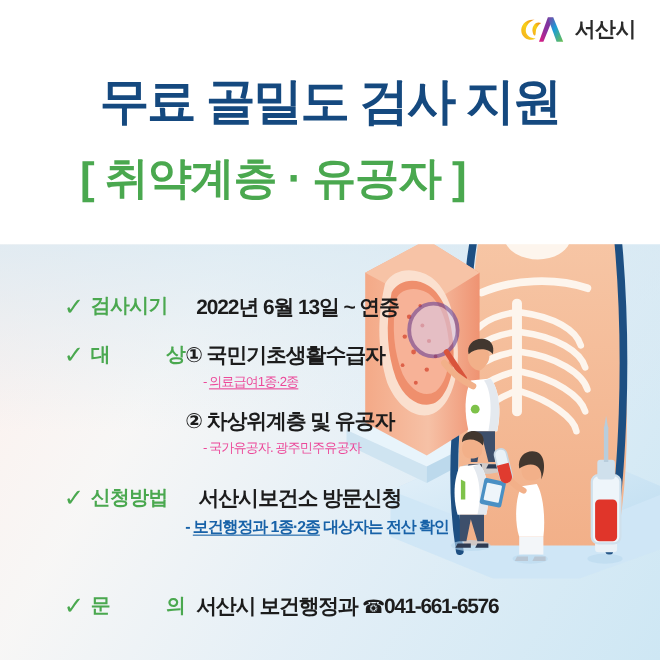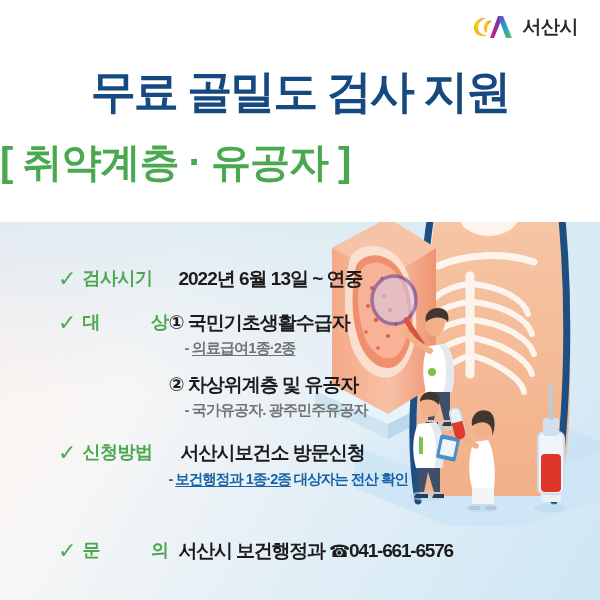--- a/index.html
+++ b/index.html
@@ -15,21 +15,21 @@
   .logo{position:absolute;right:22px;top:14px;display:flex;align-items:center;gap:7px;}
   .logo-mark{width:44px;height:26px;}
   .logo-text{font-size:19px;font-weight:700;color:#2b2b2b;letter-spacing:-0.5px;}
 
   .title-main{
     position:absolute;left:0;top:68px;width:600px;text-align:center;
     font-size:45px;font-weight:700;color:#15497f;letter-spacing:-2px;
     line-height:1.08;white-space:nowrap;
   }
   .title-sub{
-    position:absolute;left:0;top:140px;width:496px;text-align:left;
+    position:absolute;left:0;top:140px;width:496px;text-align:center;
     font-size:40px;font-weight:700;color:#4aa84f;letter-spacing:-1px;
     line-height:1.1;white-space:nowrap;
   }
 
   
   .body-bg{
     position:absolute;left:0;top:222px;width:600px;height:378px;
     background:
       linear-gradient(120deg,
         rgba(253,240,236,0.95) 0%,
@@ -56,21 +56,21 @@
   .label{
     color:#4aa84f;font-size:18px;font-weight:700;letter-spacing:-0.5px;
     width:86px;flex:none;
   }
   .label.spread{display:flex;justify-content:space-between;}
   .value-wrap{display:flex;flex-direction:column;}
   .v-main{font-size:19px;font-weight:700;color:#1c1c1c;letter-spacing:-1px;white-space:nowrap;}
   .v-main.tight{letter-spacing:-1.2px;}
   .v-item{font-size:19px;font-weight:700;color:#1c1c1c;letter-spacing:-1px;white-space:nowrap;margin-top:14px;}
   .v-sub{
-    font-size:15px;font-weight:700;color:#737373;letter-spacing:-0.9px;
+    font-size:12px;font-weight:400;color:#ec4899;letter-spacing:-0.9px;
     white-space:nowrap;margin-top:3px;padding-left:16px;
   }
   .v-sub u{text-decoration:underline;text-underline-offset:2px;}
   .v-note{
     font-size:14.5px;font-weight:700;color:#1862a8;letter-spacing:-1px;
     white-space:nowrap;margin-top:4px;
   }
   .v-note u{text-decoration:underline;text-underline-offset:2px;}
 
   #row-period{left:58px;top:44px;}

